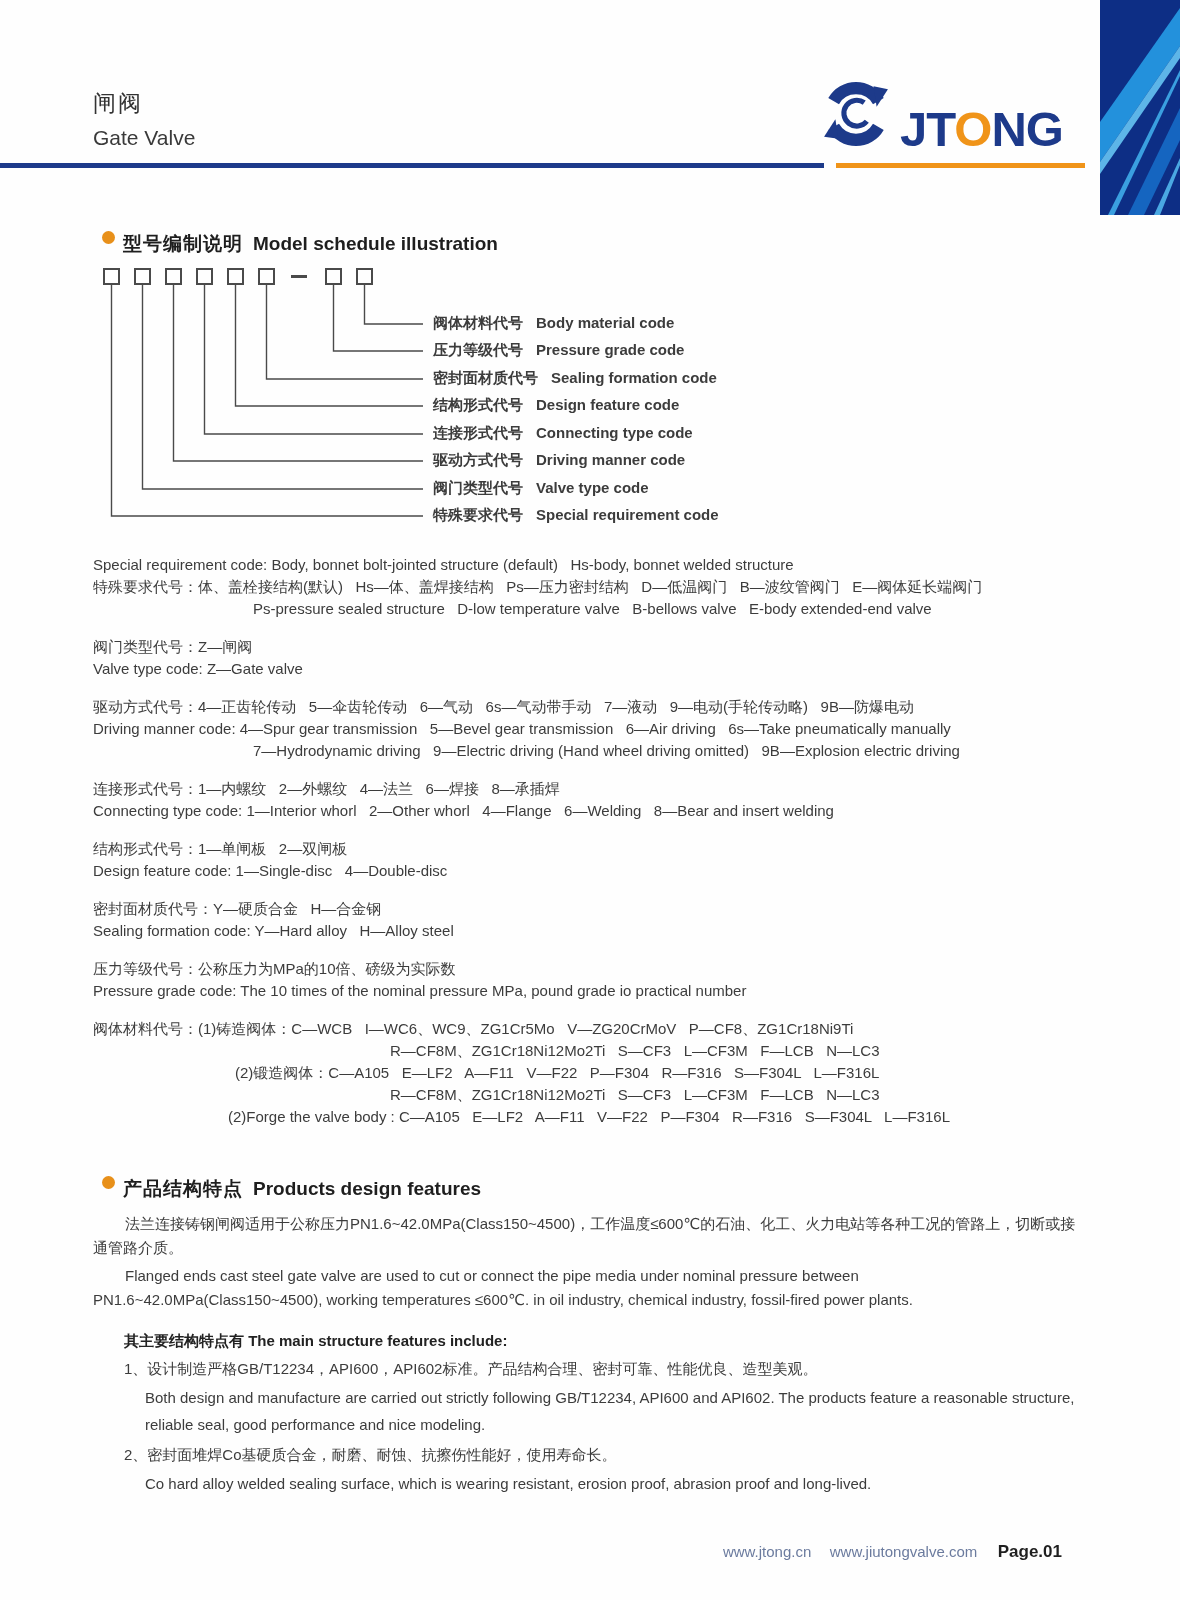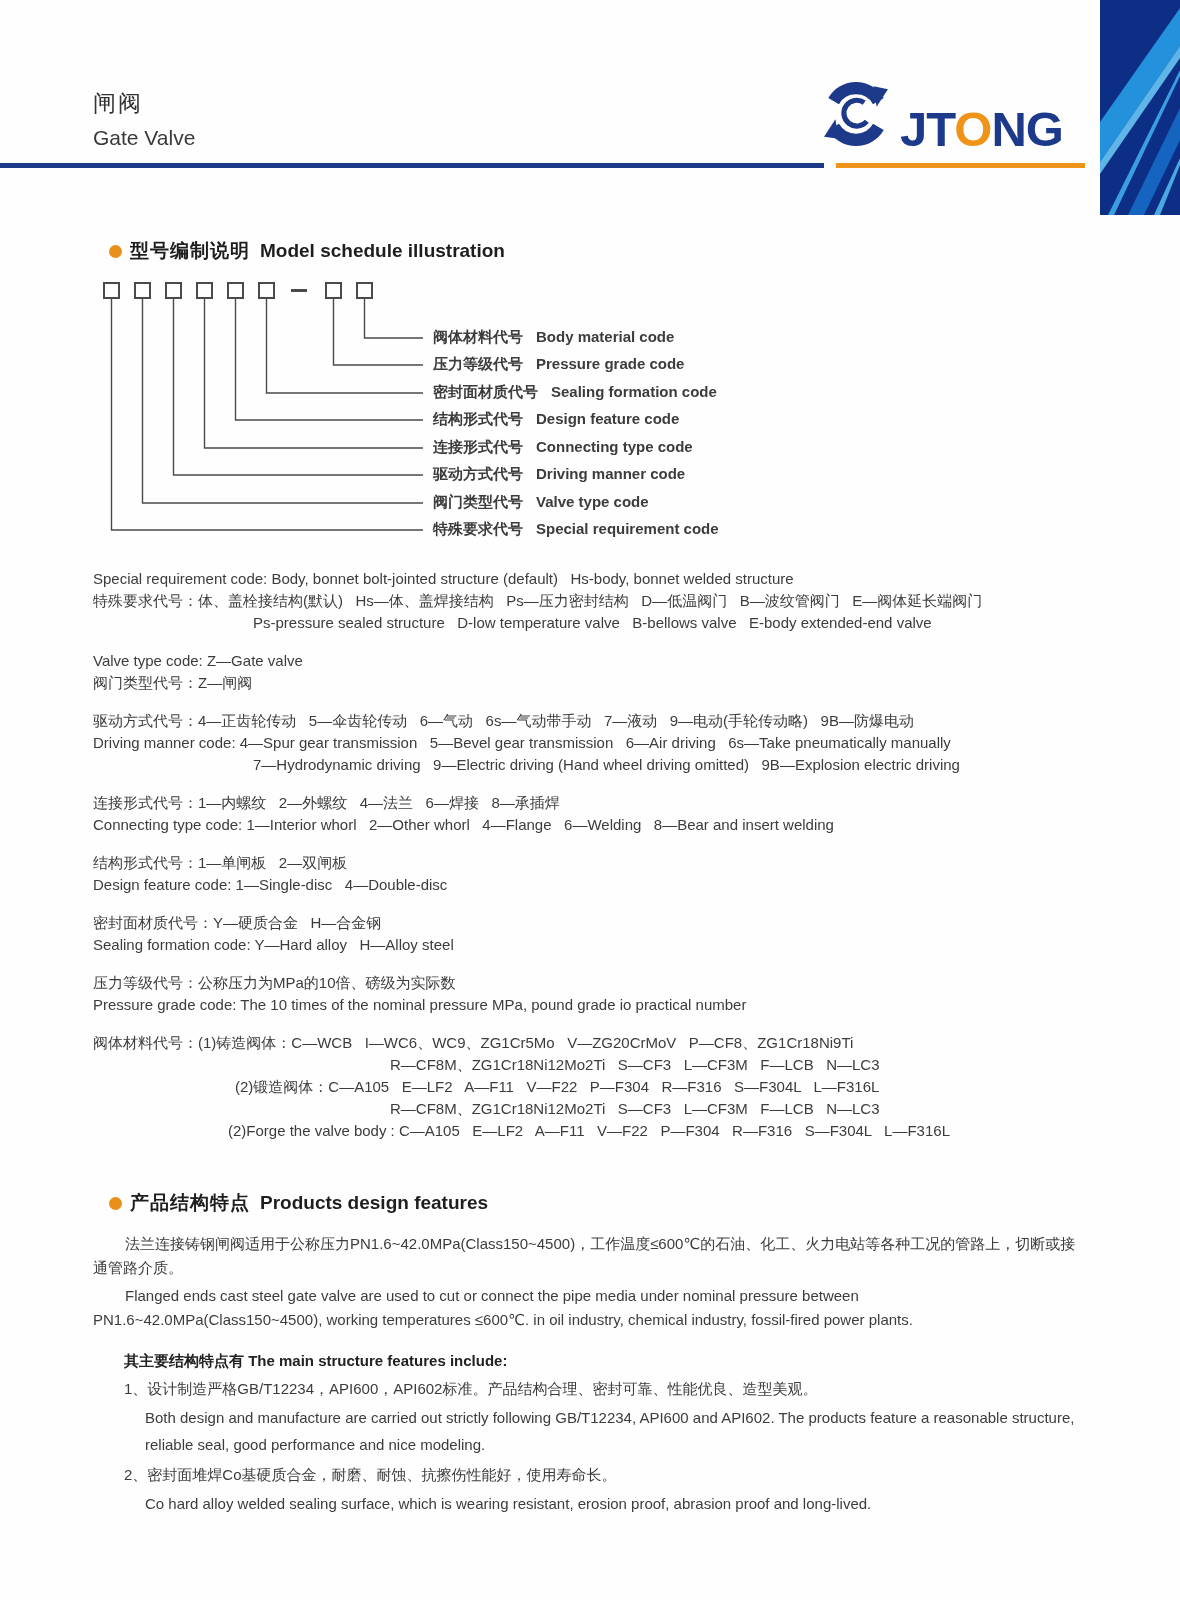--- a/index.html
+++ b/index.html
@@ -15,21 +15,21 @@
   .hdr-title .en { font-size:21px; color:#3a3a3a; margin-top:7px; }
   .logo { position:absolute; left:822px; top:72px; display:flex; align-items:flex-end; }
   .logo .mark { width:68px; height:82px; }
   .brand { font-size:49px; font-weight:800; color:#1d3a8a; letter-spacing:-1px; margin-left:10px; margin-top:14px; line-height:1; }
   .brand .o { color:#f09419; }
   .rule-blue   { position:absolute; left:0;    top:163px; width:824px; height:5px; background:#1d3a8a; }
   .rule-orange { position:absolute; left:836px; top:163px; width:249px; height:5px; background:#f09419; }
   .stripes { position:absolute; left:1100px; top:0; width:80px; height:215px; }
   
   .content { position:absolute; left:93px; top:222px; width:987px; }
-  .sec { display:flex; align-items:center; margin:16px; font-size:19px; font-weight:bold; color:#1e1e1e; line-height:26px; }
+  .sec { display:flex; align-items:flex-start; margin:9px; font-size:19px; font-weight:bold; color:#1e1e1e; line-height:26px; }
   .sec .bullet { width:13px; height:13px; border-radius:50%; background:#e8901a; margin-right:8px; flex:0 0 auto; }
   .sec .t-zh { letter-spacing:1px; }
   .sec .t-en { margin-left:10px; }
   .sec2 { margin-top:48px; }
   
   .diagram { position:relative; height:284px; margin-top:8px;font-weight:bold; }
   .dbox { position:absolute; top:2px; width:13px; height:13px; border:2px solid #4a4a4a; background:#fefefe; }
   .ddash { position:absolute; left:198px; top:9px; width:16px; height:3px; background:#4a4a4a; }
   .connectors { position:absolute; left:0; top:0; }
   .drow { position:absolute; left:340px; white-space:nowrap; font-size:15px; color:#3c3c3c; }
@@ -133,22 +133,22 @@
       <div class="drow" style="top:240px"><span>特殊要求代号</span><span class="en">Special requirement code</span></div>
     </div>
 
     <div class="blk first">
       <p class="line">Special requirement code: Body, bonnet bolt-jointed structure (default)   Hs-body, bonnet welded structure</p>
       <p class="line">特殊要求代号：体、盖栓接结构(默认)   Hs—体、盖焊接结构   Ps—压力密封结构   D—低温阀门   B—波纹管阀门   E—阀体延长端阀门</p>
       <p class="line ind160">Ps-pressure sealed structure   D-low temperature valve   B-bellows valve   E-body extended-end valve</p>
     </div>
 
     <div class="blk">
+      <p class="line">阀门类型代号：Z—闸阀</p>
       <p class="line">Valve type code: Z—Gate valve</p>
-      <p class="line">阀门类型代号：Z—闸阀</p>
     </div>
 
     <div class="blk">
       <p class="line">驱动方式代号：4—正齿轮传动   5—伞齿轮传动   6—气动   6s—气动带手动   7—液动   9—电动(手轮传动略)   9B—防爆电动</p>
       <p class="line">Driving manner code: 4—Spur gear transmission   5—Bevel gear transmission   6—Air driving   6s—Take pneumatically manually</p>
       <p class="line ind160">7—Hydrodynamic driving   9—Electric driving (Hand wheel driving omitted)   9B—Explosion electric driving</p>
     </div>
 
     <div class="blk">
       <p class="line">连接形式代号：1—内螺纹   2—外螺纹   4—法兰   6—焊接   8—承插焊</p>
@@ -190,14 +190,19 @@
     <p class="subhead">其主要结构特点有 The main structure features include:</p>
 
     <p class="item-zh">1、设计制造严格GB/T12234，API600，API602标准。产品结构合理、密封可靠、性能优良、造型美观。</p>
     <p class="item-en">Both design and manufacture are carried out strictly following GB/T12234, API600 and API602. The products feature a reasonable structure, reliable seal, good performance and nice modeling.</p>
 
     <p class="item-zh">2、密封面堆焊Co基硬质合金，耐磨、耐蚀、抗擦伤性能好，使用寿命长。</p>
     <p class="item-en">Co hard alloy welded sealing surface, which is wearing resistant, erosion proof, abrasion proof and long-lived.</p>
 
   </div>
 
+  <div class="footer">
+    <span class="url">www.jtong.cn</span>
+    <span class="url">www.jiutongvalve.com</span>
+    <span class="pg">Page.01</span>
+  </div>
 
 </div>
 
 </body></html>

